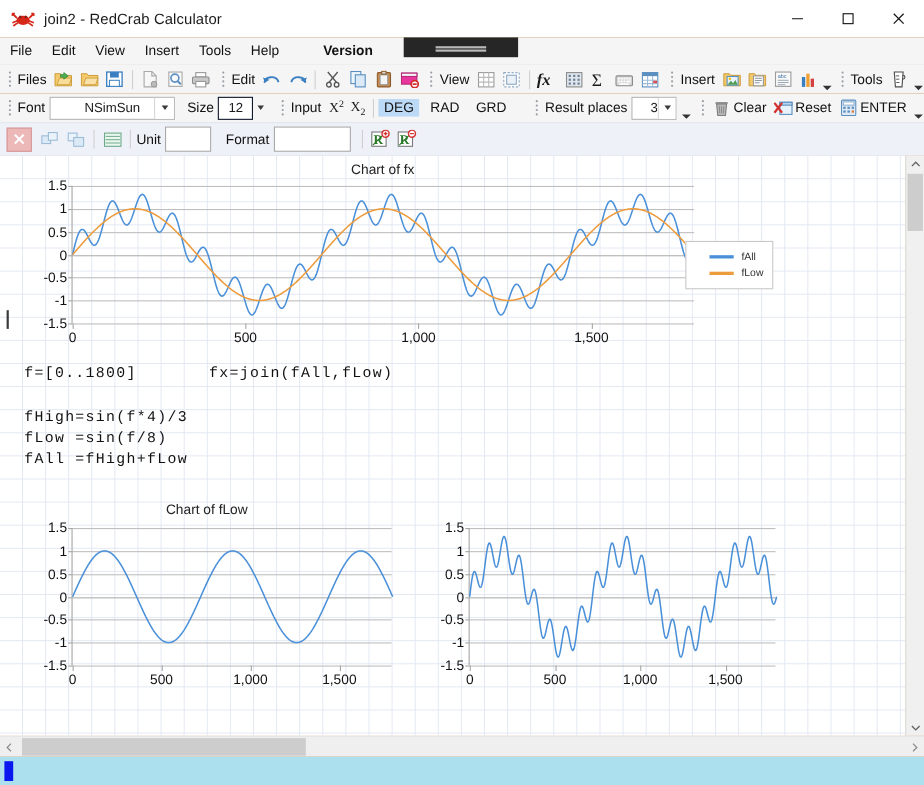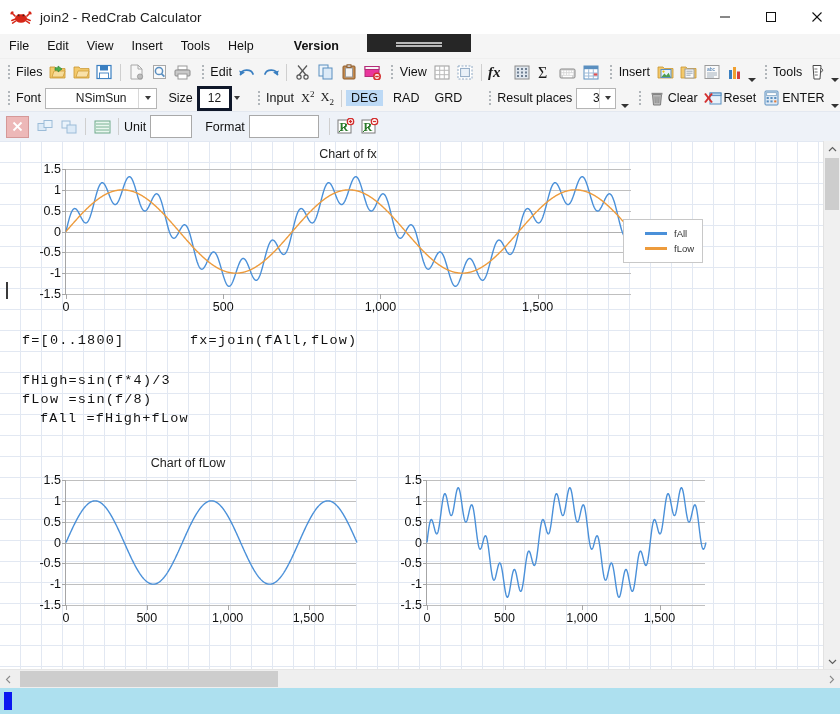--- a/index.html
+++ b/index.html
@@ -37,21 +37,21 @@
   .tb-ico{width:22px;height:22px;display:flex;align-items:center;justify-content:center;margin:0 1px;}
   .tb-ico svg{display:block}
   .sep{width:1px;height:17px;background:#cfcfcf;margin:0 4px;flex:0 0 auto;}
   .dropgrip{width:11px;height:20px;display:flex;align-items:flex-end;justify-content:center;padding-bottom:1px;}
   .dropgrip:before{content:"";display:block;border-left:4px solid transparent;border-right:4px solid transparent;border-top:4px solid #333;}
 
   
   .fontbox{width:128px;height:19px;background:#fff;border:1px solid #b5b5b5;display:flex;align-items:center;justify-content:center;font-size:12px;position:relative;}
   .cbarrow{position:absolute;right:0;top:0;bottom:0;width:17px;border-left:1px solid #d8d8d8;display:flex;align-items:center;justify-content:center;background:#fff;}
   .cbarrow:before{content:"";border-left:3.5px solid transparent;border-right:3.5px solid transparent;border-top:4px solid #3a3a3a;}
-  .sizebox{width:34px;height:19px;background:#fff;border:3px solid #0f172a;display:flex;align-items:center;justify-content:center;font-size:12px;position:relative;}
+  .sizebox{width:34px;height:19px;background:#fff;border:1px solid #0f172a;display:flex;align-items:center;justify-content:center;font-size:12px;position:relative;}
   .sizearrow{position:absolute;right:-15px;top:0;bottom:0;width:14px;display:flex;align-items:center;justify-content:center;}
   .sizearrow:before{content:"";border-left:3.5px solid transparent;border-right:3.5px solid transparent;border-top:4px solid #3a3a3a;}
   .sup{font-size:12.5px;font-family:"Liberation Serif",serif;padding:0 3px;}
   .sup sup,.sup sub{font-size:9px;}
   .angbtn{font-size:12.5px;padding:1px 5px;color:#111;}
   .angbtn.on{background:#bcd9f5;}
   .respbox{width:44px;height:19px;background:#fff;border:1px solid #b5b5b5;display:flex;align-items:center;justify-content:center;font-size:12px;position:relative;}
   .respbox .cbarrow{width:15px}
   .actlab{font-size:12.5px;color:#111;}
 
@@ -595,21 +595,21 @@
             <span class="legline" id="ll1" style="background: rgb(237, 155, 60);"></span>
             <span class="legtxt">fLow</span>
           </div>
         </div>
       </div>
 
       <div class="fblock" style="left:22px;top:192px;">f=[0..1800]</div>
       <div class="fblock" style="left:190px;top:192px;">fx=join(fAll,fLow)</div>
       <div class="fblock" style="left:22px;top:232px;">fHigh=sin(f*4)/3</div>
       <div class="fblock" style="left:22px;top:251px;">fLow =sin(f/8)</div>
-      <div class="fblock" style="left:22px;top:270px;margin-left:18px;">fAll =fHigh+fLow</div>
+      <div class="fblock" style="left:22px;top:270px;">fAll =fHigh+fLow</div>
 
       <div class="chart" id="chart1" style="left:18px;top:315px;width:345px;height:180px;">
         <div class="ctitle" style="left:0;width:340px;text-align:center;">Chart of fLow</div>
         <div class="plot" id="plot1" style="left:47px;top:24px;width:290px;height:125px;">
             <div class="gline" style="top: 125px;"></div>
             <div class="ytick" style="top: 125px;"></div>
             <div class="ylab" style="top: 125px;">-1.5</div>
             <div class="gline" style="top: 104.167px;"></div>
             <div class="ytick" style="top: 104.167px;"></div>
             <div class="ylab" style="top: 104.167px;">-1</div>

